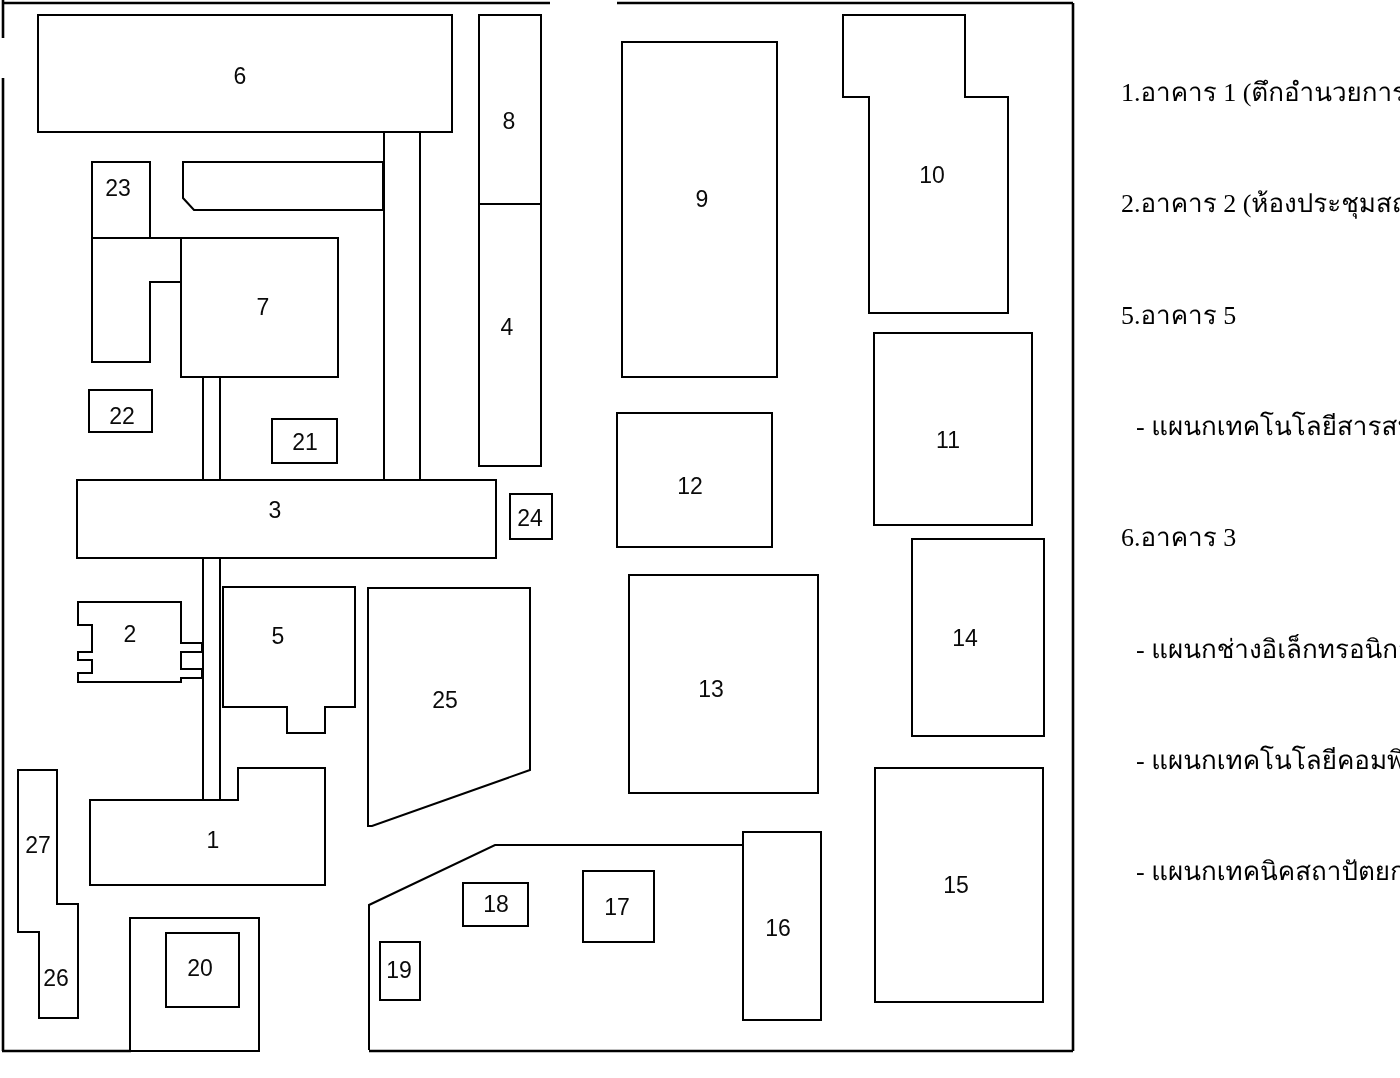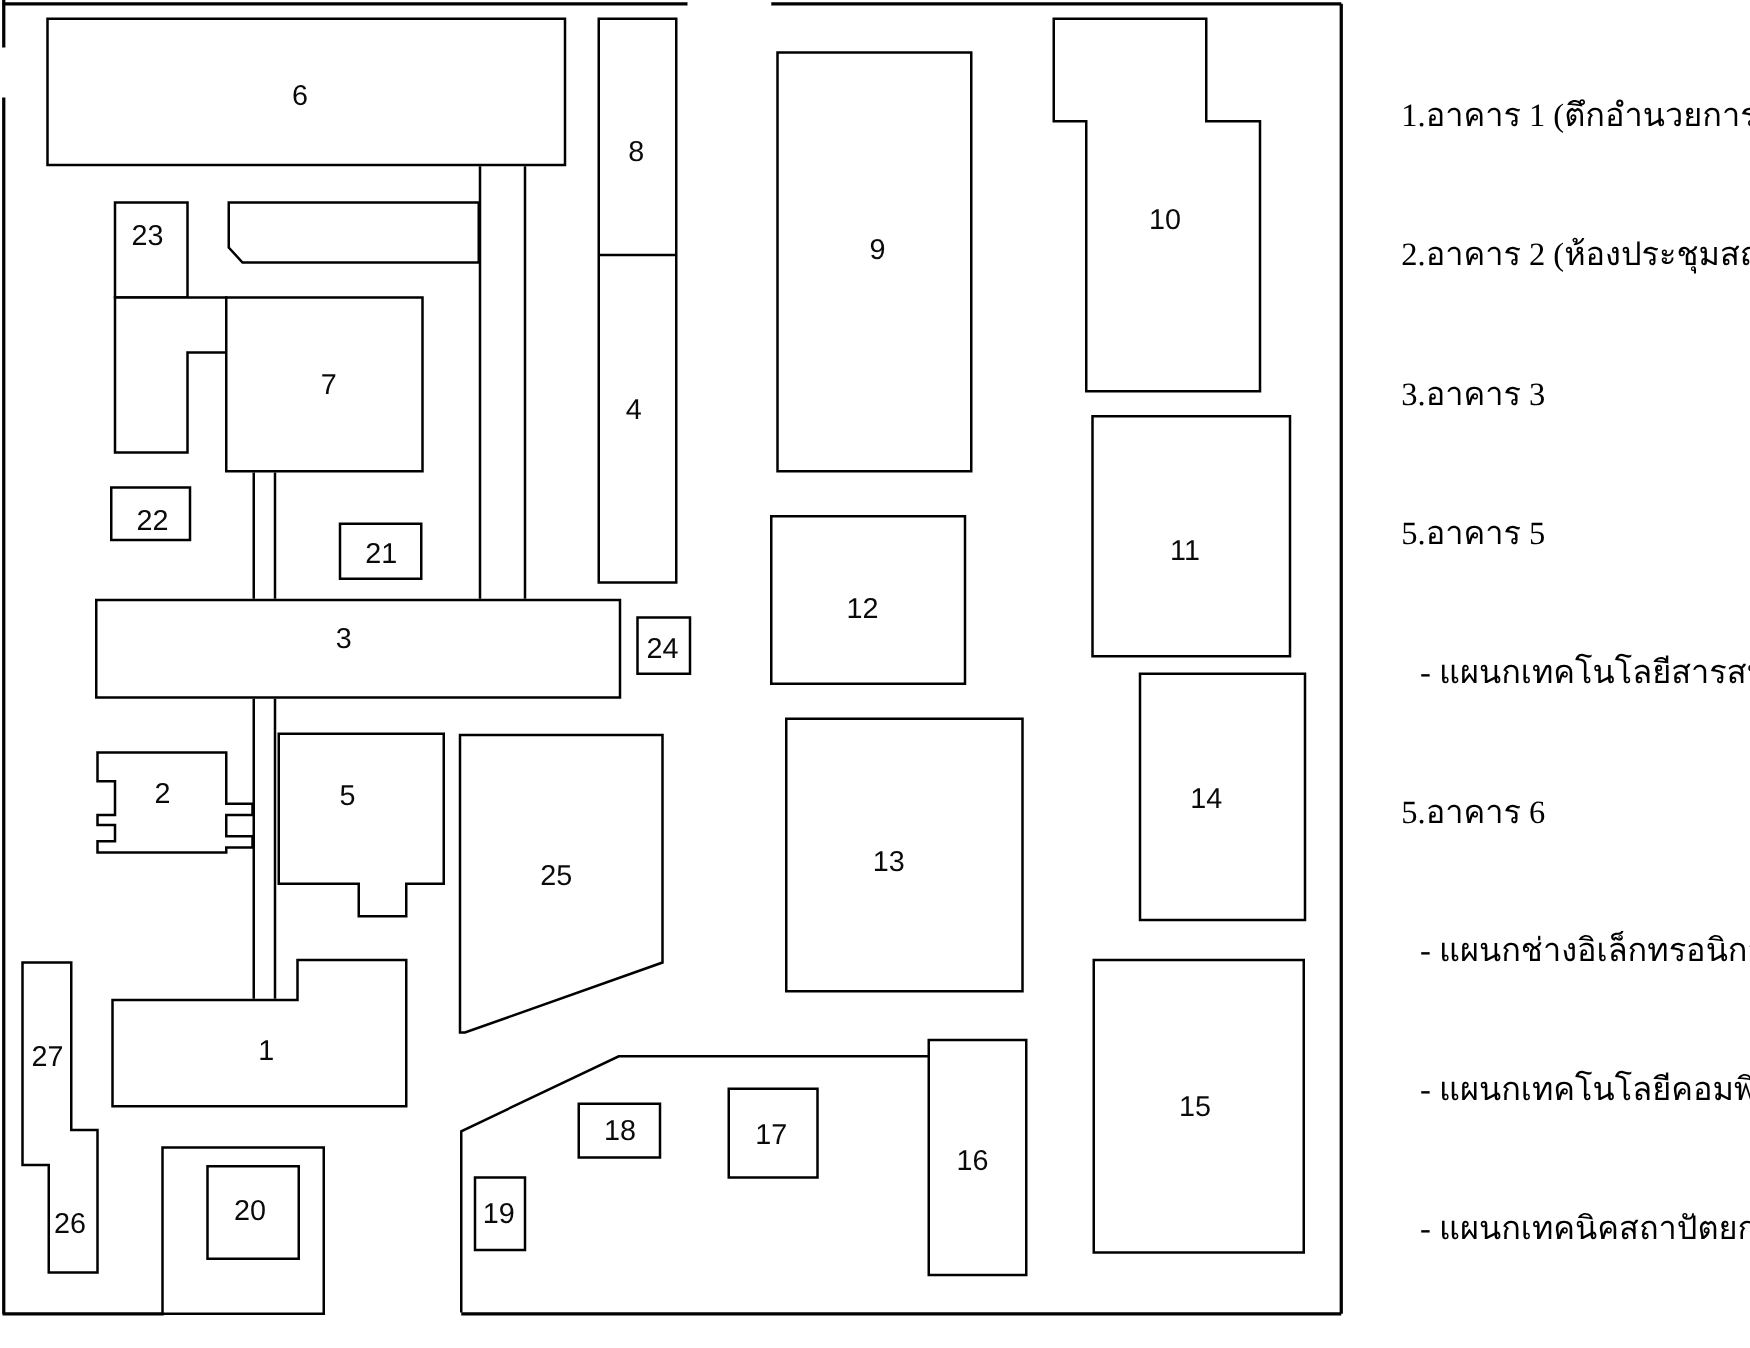--- a/index.html
+++ b/index.html
@@ -100,24 +100,23 @@
     <text class="blabel" x="956" y="893">15</text>
     <text class="blabel" x="778" y="936">16</text>
     <text class="blabel" x="617" y="915">17</text>
     <text class="blabel" x="496" y="912">18</text>
     <text class="blabel" x="399" y="978">19</text>
   </svg>
 
   <div id="legend">
     <div class="legend-line">1.อาคาร 1 (ตึกอำนวยการ)</div>
     <div class="legend-line">2.อาคาร 2 (ห้องประชุมสถาบันฯ)</div>
-    <div class="legend-line">3.อาคาร 3</div>
     <div class="legend-line">5.อาคาร 5</div>
     <div class="legend-line indent">- แผนกเทคโนโลยีสารสนเทศ</div>
-    <div class="legend-line">5.อาคาร 6</div>
+    <div class="legend-line">6.อาคาร 3</div>
     <div class="legend-line indent">- แผนกช่างอิเล็กทรอนิกส์</div>
     <div class="legend-line indent">- แผนกเทคโนโลยีคอมพิวเตอร์</div>
     <div class="legend-line indent">- แผนกเทคนิคสถาปัตยกรรม</div>
     
     
     
     
     
     
     

